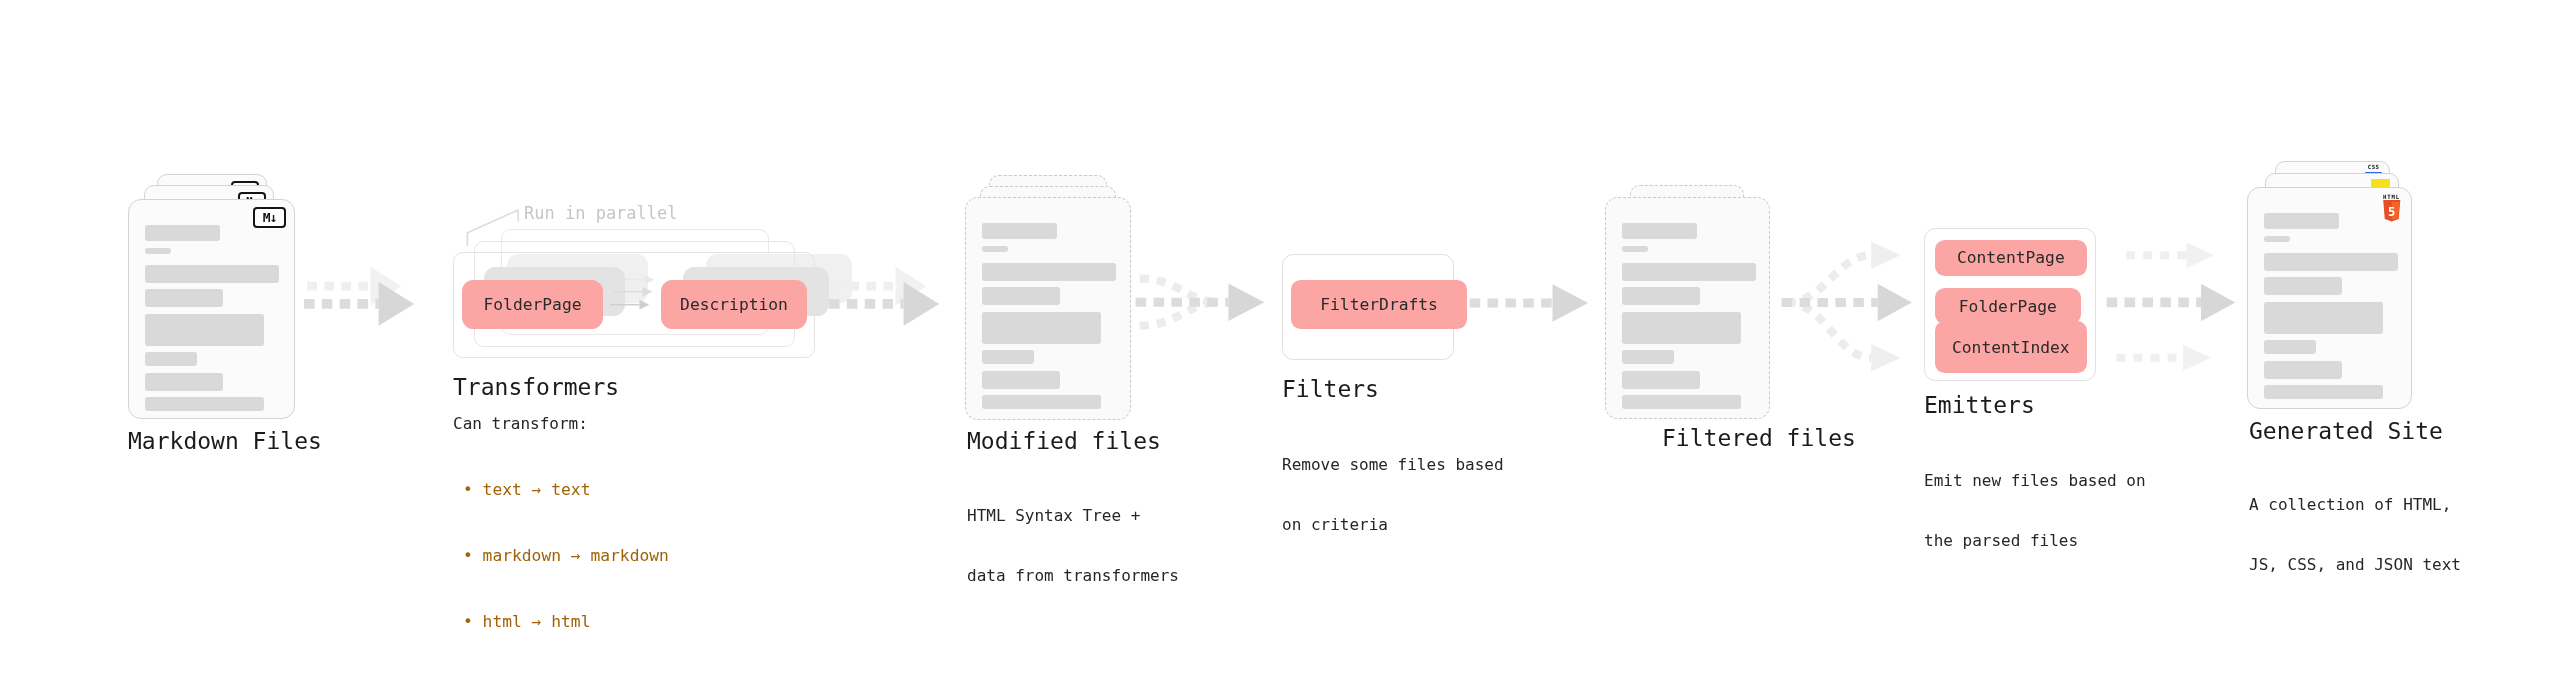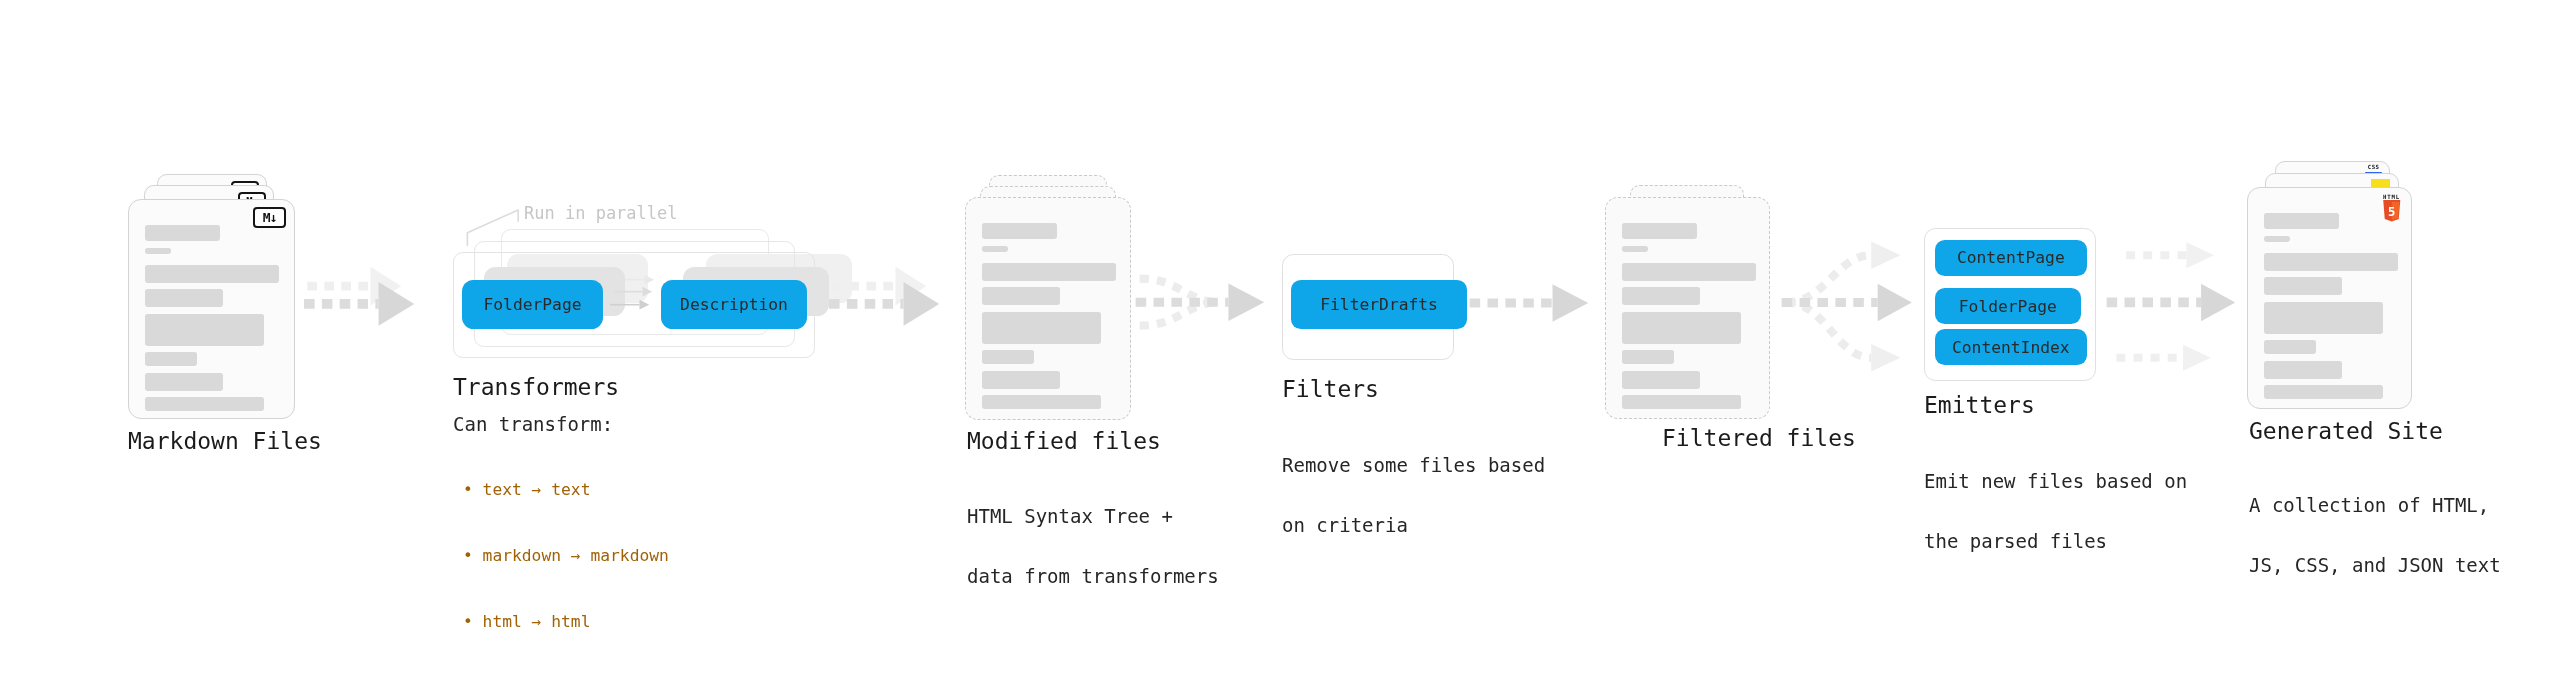--- a/index.html
+++ b/index.html
@@ -13,30 +13,30 @@
   .bars{position:absolute;left:16.3px;top:25px;right:6.5px;}
   .bar{background:#d9d9d9;border-radius:2.4px;}
   
   .md-badge{position:absolute;background:#fff;border:2.4px solid #141414;border-radius:4.1px;
             color:#141414;font-weight:bold;display:flex;align-items:center;justify-content:center;
             letter-spacing:-0.8px;box-sizing:border-box;}
   .md-badge.front{right:8.1px;top:6.5px;width:32.5px;height:21px;font-size:13px;}
   .md-badge.small{right:7.3px;top:5.7px;width:28px;height:18.7px;font-size:10.6px;}
   
   .layerbox{position:absolute;border:1.6px solid #e4e4e4;border-radius:9.8px;box-sizing:border-box;background:transparent;}
-  .pill{position:absolute;background:#0ea5e9;border-radius:11.4px;display:flex;align-items:center;
+  .pill{position:absolute;background:#fca5a5;border-radius:11.4px;display:flex;align-items:center;
         justify-content:center;font-size:16.3px;color:#2a2a2a;box-sizing:border-box;white-space:pre;}
   .pill.g2{background:#e3e3e3;}
   .pill.g3{background:#f0f0f0;}
   
   .holder{position:absolute;background:#ffffff;border:1.6px solid #e0e0e0;border-radius:11.4px;box-sizing:border-box;}
   .holder .pill{position:absolute;border-radius:9.8px;}
   
   .title{position:absolute;font-size:23px;color:#1b1b1b;white-space:pre;line-height:24.4px;}
-  .desc{position:absolute;font-size:19px;color:#262626;white-space:pre;line-height:20.3px;}
+  .desc{position:absolute;font-size:16px;color:#262626;white-space:pre;line-height:20.3px;}
   .bullets{position:absolute;font-size:16.3px;color:#a16207;white-space:pre;line-height:22px;}
   .annotation{position:absolute;font-size:17px;color:#c6c6c6;white-space:pre;}
   
   .css-badge{position:absolute;right:7.3px;top:3.3px;width:16.3px;text-align:center;}
   .css-badge .word{font-size:5.7px;font-weight:bold;color:#111;line-height:5.7px;letter-spacing:0.4px;}
   .css-badge .bar-blue{height:2.4px;margin-top:0.8px;border-radius:0.8px;}
   .js-badge{position:absolute;right:8.1px;top:4.9px;width:18.7px;height:9.8px;}
   .html5-badge{position:absolute;right:9.8px;top:5.7px;width:19.5px;text-align:center;}
   .html5-badge .word{font-size:5.7px;font-weight:bold;color:#111;letter-spacing:0.8px;line-height:6.5px;}
   svg{display:block;}
@@ -198,21 +198,21 @@
     <path d="M 8 84 C 55 84 70 152 112 152" fill="none" stroke="#ececec" stroke-width="10" stroke-dasharray="11 10"></path>
     <polygon points="112,135 148,152 112,169" fill="#efefef"></polygon>
     <line x1="2" y1="84" x2="120" y2="84" stroke="#dcdcdc" stroke-width="11" stroke-dasharray="13 9"></line>
     <polygon points="120,61 162,84 120,107" fill="#d7d7d7"></polygon>
   </svg>
 
   <div>
     <div class="holder" style="left:1924px;top:228px;width:172px;height:153px;">
       <div class="pill" style="left:9.8px;top:10.6px;width:152px;height:36px;">ContentPage</div>
       <div class="pill" style="left:9.8px;top:59px;width:146px;height:36px;">FolderPage</div>
-      <div class="pill" style="left:9.8px;top:100px;width:152px;height:36px;">ContentIndex</div>
+      <div class="pill" style="left:9.8px;top:92px;width:152px;height:52px;">ContentIndex</div>
     </div>
     <div class="title" style="left:1924px;top:393px;">Emitters</div>
     <div class="desc" style="left:1924px;top:430px;">
       <div>Emit new files based on</div>
       <div>the parsed files</div>
     </div>
   </div>
 
   <svg class="abs" style="left:2105px;top:234px;" width="140" height="145" viewBox="0 0 172 178">
     <g>

